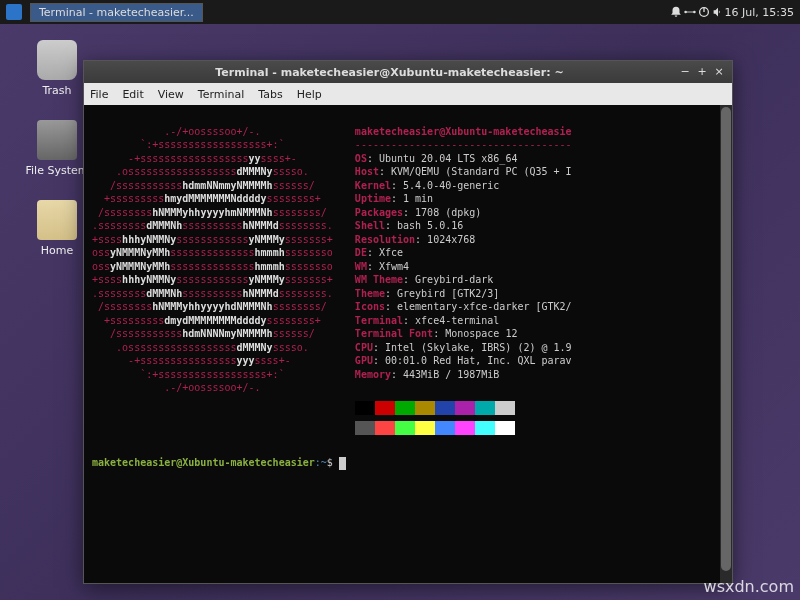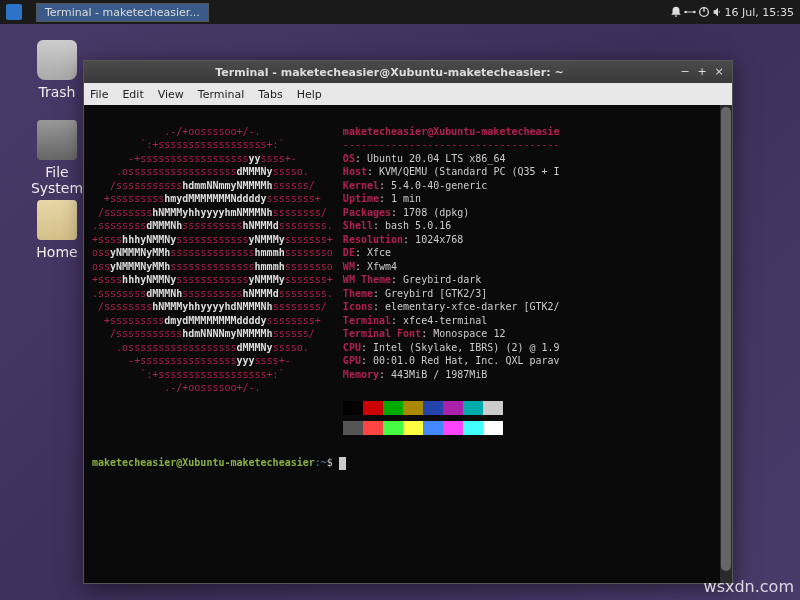--- a/index.html
+++ b/index.html
@@ -13,40 +13,40 @@
 }
 
 .panel {
   position: absolute; top: 0; left: 0; right: 0;
   height: 24px;
   background: #1a1a1a;
   display: flex; align-items: center;
   color: #ddd;
   padding: 0 6px;
 }
-.panel-left { display: flex; align-items: center; gap: 6px; }
+.panel-left { display: flex; align-items: center; }
 .panel-logo { width: 16px; height: 16px; background: #2b74c7; border-radius: 2px; }
 .panel-taskbar {
   margin-left: 8px;
   background: #3a5a8a;
   padding: 2px 8px;
   border: 1px solid #555;
   font-size: 11px;
 }
 .panel-right { margin-left: auto; display: flex; align-items: center; }
 .panel-icon { width: 14px; height: 14px; }
 .panel-time { font-size: 11px; }
 
 
 .desktop-icon {
   position: absolute;
   width: 70px;
   text-align: center;
   color: #eee;
-  font-size: 14px;
+  font-size: 11px;
 }
 .desktop-icon .icon-img {
   width: 40px; height: 40px;
   margin: 0 auto 4px;
   border-radius: 4px;
 }
 .trash-icon { left: 22px; top: 40px; }
 .trash-icon .icon-img { background: linear-gradient(#ccc, #aaa); border-radius: 6px 6px 8px 8px; }
 .fs-icon { left: 22px; top: 120px; }
 .fs-icon .icon-img { background: linear-gradient(#999, #666); border-radius: 4px; }
@@ -98,21 +98,21 @@
 .scrollbar {
   position: absolute; right: 0; top: 0; bottom: 0;
   width: 12px; background: #2a2a2a;
 }
 .scrollbar-thumb {
   position: absolute; right: 1px; top: 2px;
   width: 10px; height: 97%;
   background: #666; border-radius: 5px;
 }
 
-.neofetch { display: flex; gap: 10px; }
+.neofetch { display: flex; gap: 22px; }
 .ascii { color: #b02050; }
 .ascii .w { color: #ddd; font-weight: bold; }
 
 .info { color: #ccc; }
 .info .k { color: #b02050; font-weight: bold; }
 .info .u { color: #b02050; font-weight: bold; }
 .info .sep { color: #b02050; }
 
 .colorblocks { margin-top: 6px; display: flex; }
 .colorblocks div { width: 20px; height: 14px; }

